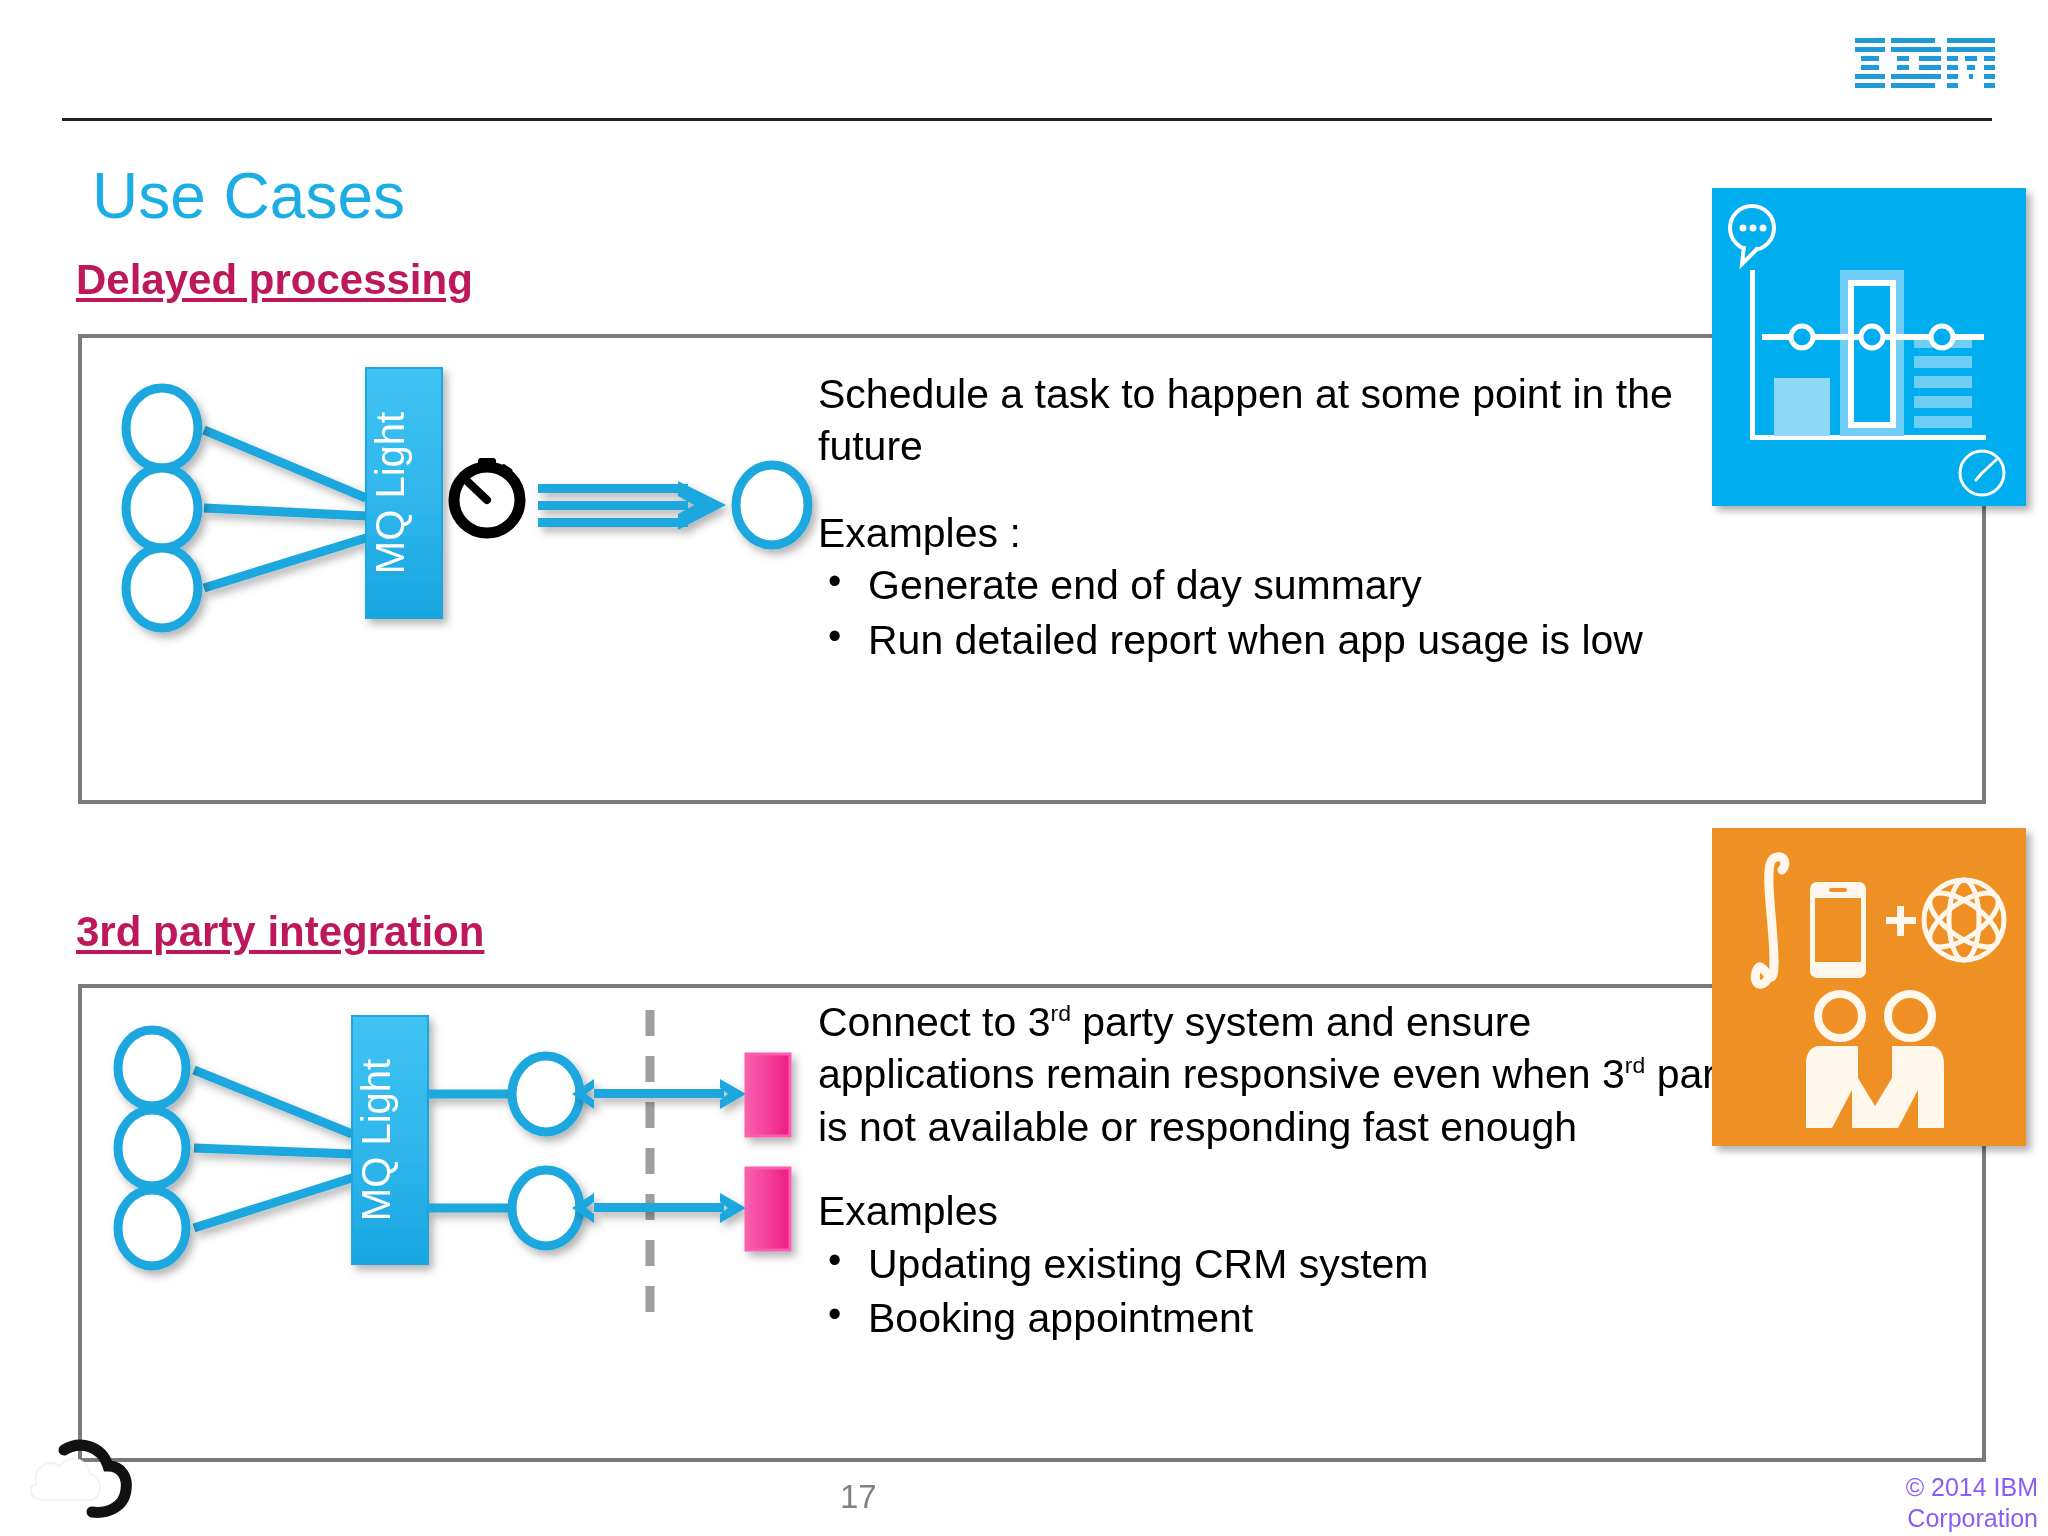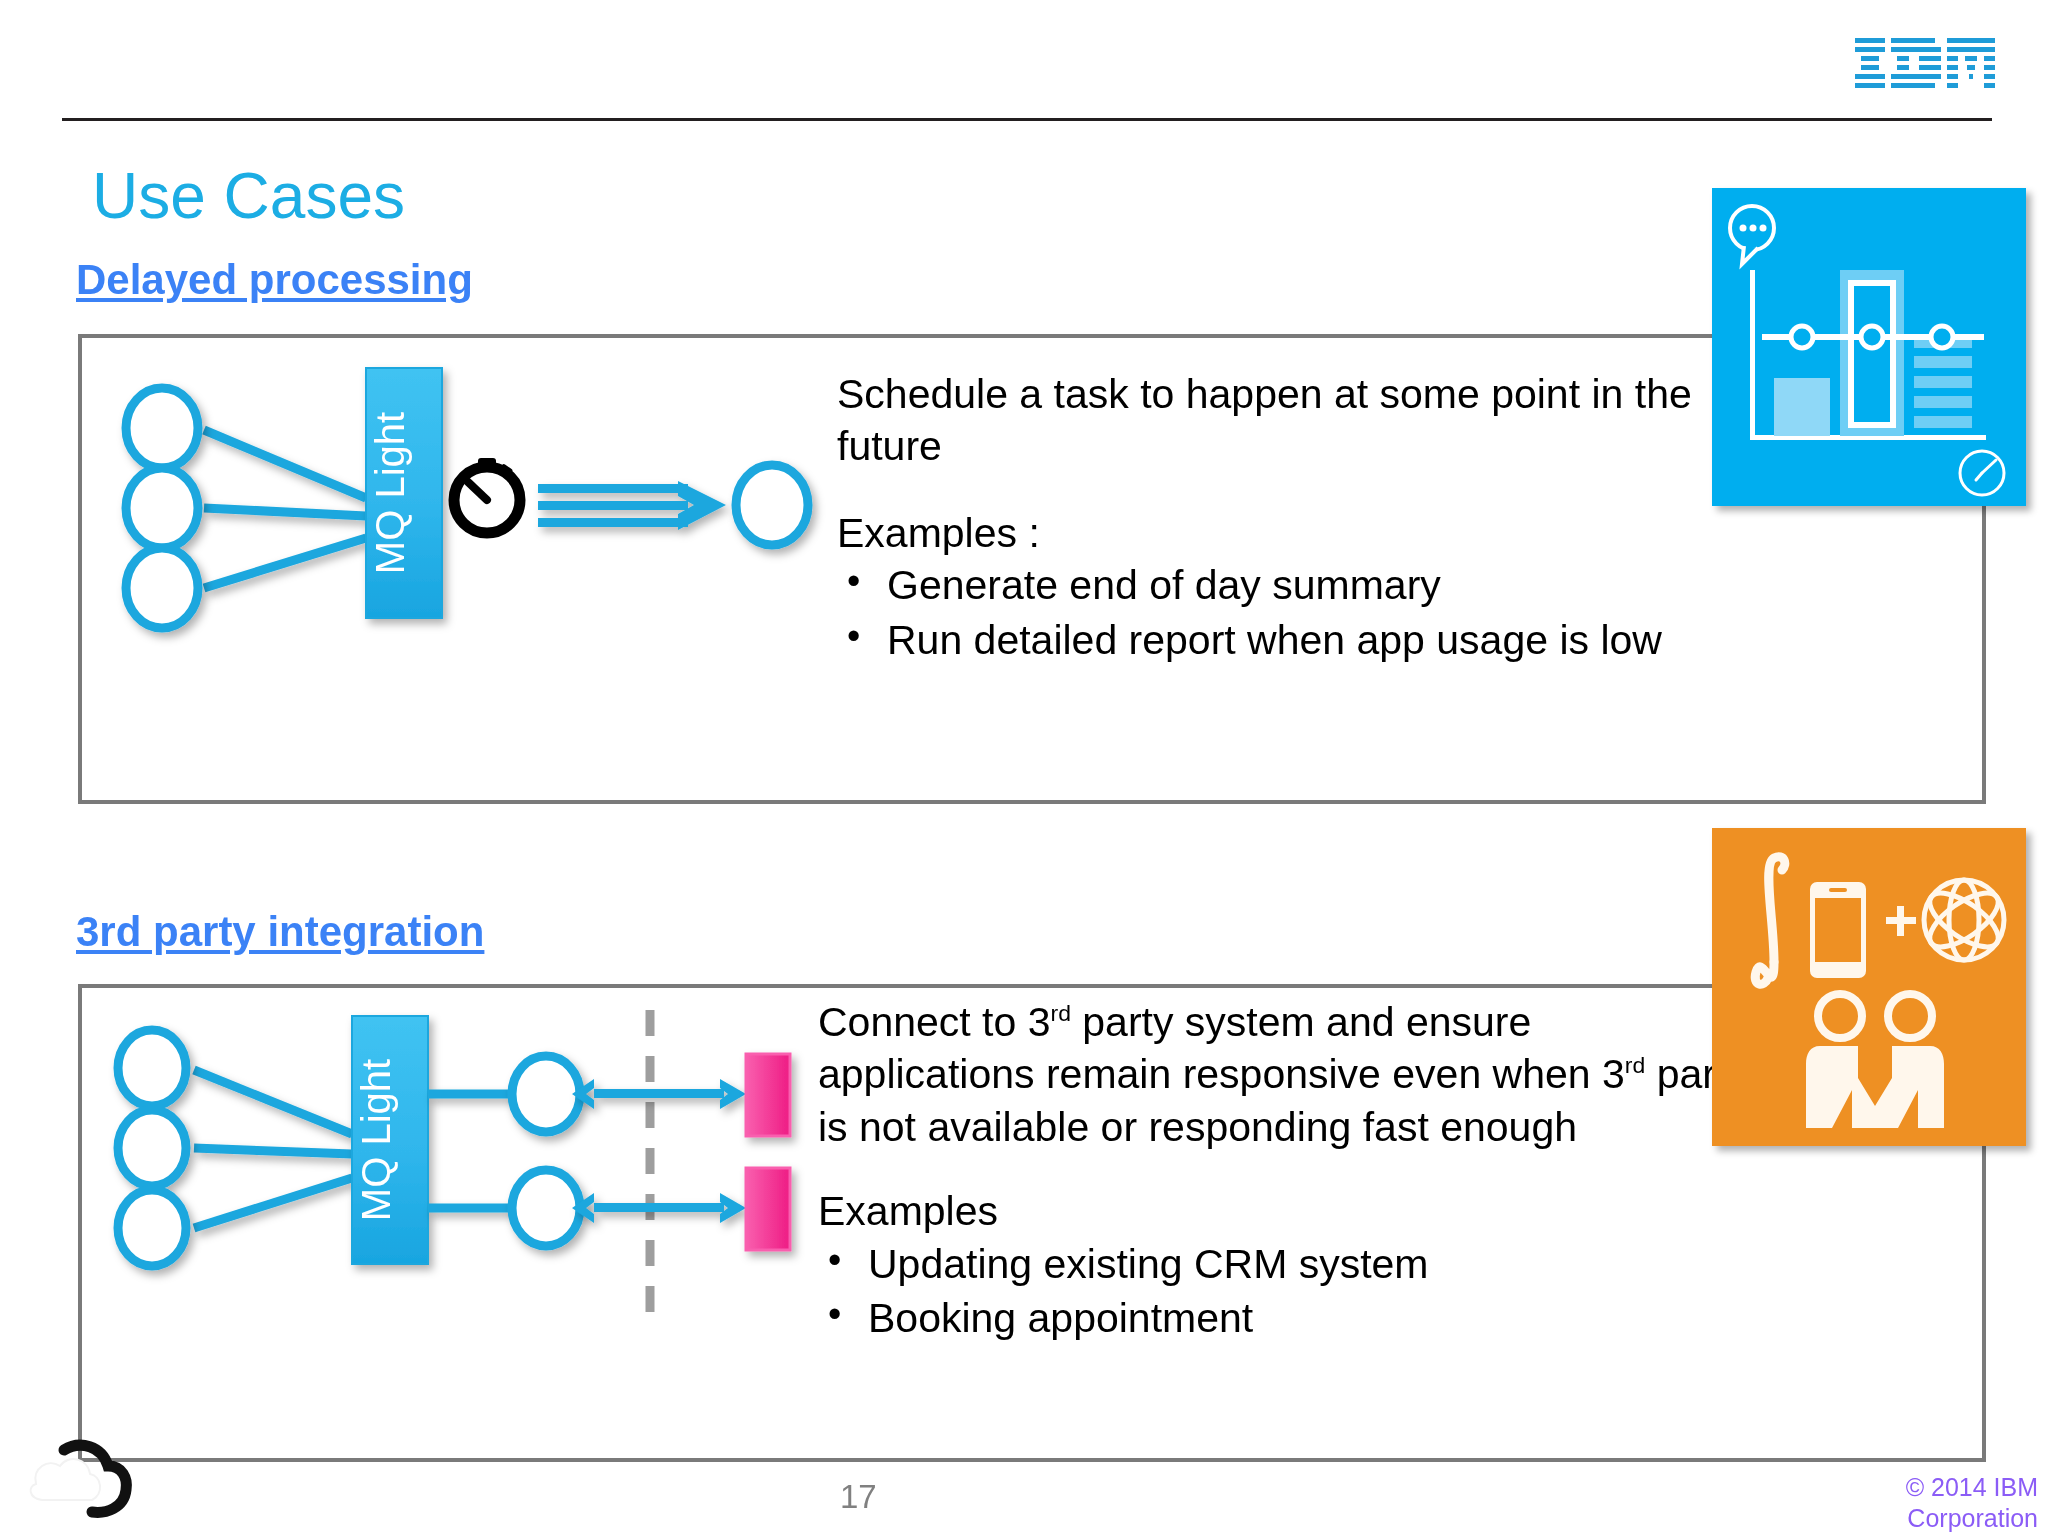--- a/index.html
+++ b/index.html
@@ -45,21 +45,21 @@
     letter-spacing: 0px;
     white-space: nowrap;
     margin-top: 36px;
   }
 
   
   .section-heading {
     position: absolute;
     font-size: 42px;
     font-weight: bold;
-    color: #3b82f6;
+    color: #be185d;
     text-decoration: underline;
     text-underline-offset: 4px;
     white-space: nowrap;
   }
   #heading-1 { left: 76px; top: 256px; }
   #heading-2 { left: 76px; top: 908px; }
 
   
   .content-frame {
     position: absolute;
@@ -70,21 +70,21 @@
   #frame-1 { left: 78px; top: 334px; width: 1908px; height: 470px; }
   #frame-2 { left: 78px; top: 984px; width: 1908px; height: 478px; }
 
   
   .body-text {
     position: absolute;
     font-size: 41px;
     line-height: 1.28;
     color: #000000;
   }
-  #text-1 { left: 837px; top: 368px; width: 930px; }
+  #text-1 { left: 818px; top: 368px; width: 930px; }
   #text-2 { left: 818px; top: 996px; width: 930px; }
 
   .para { margin: 0 0 0 0; }
   .spacer-sm { height: 34px; }
   .spacer-md { height: 32px; }
   sup { font-size: 0.56em; vertical-align: super; line-height: 0; }
 
   ul.bullets {
     list-style: none;
     margin: 0;

